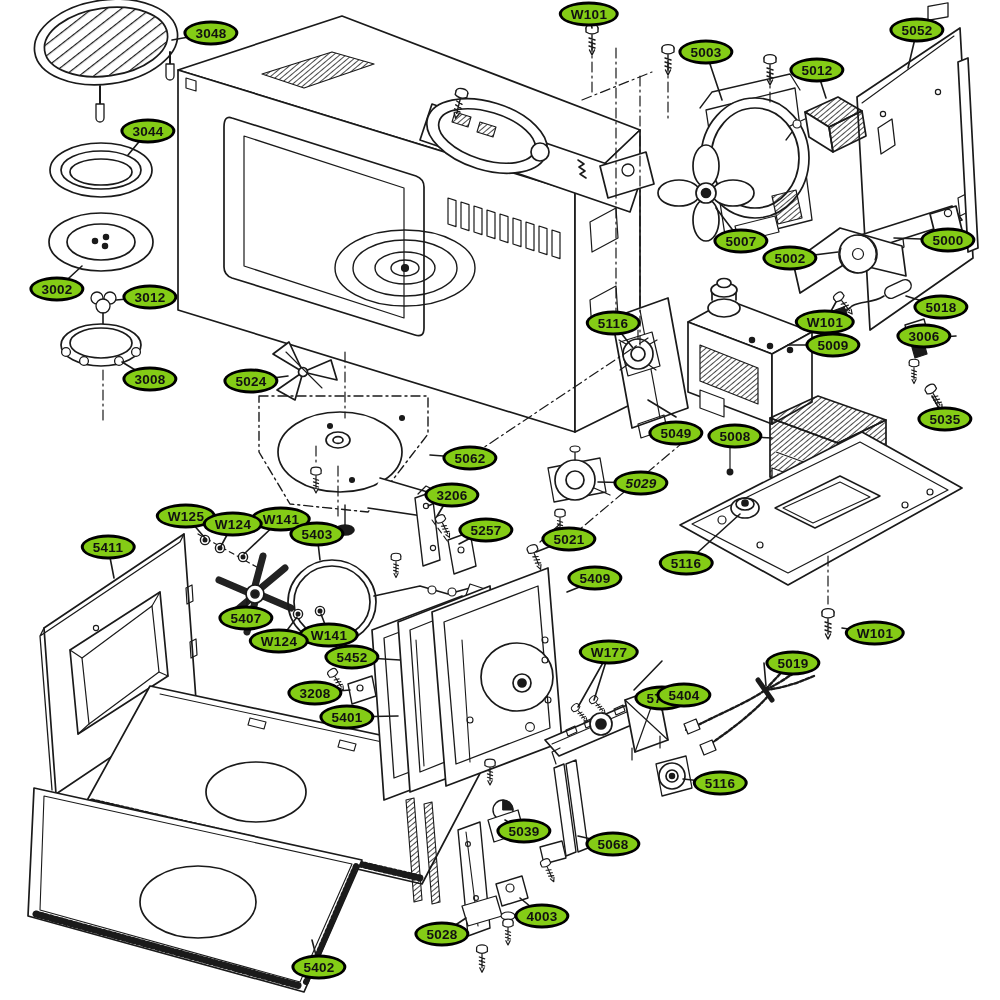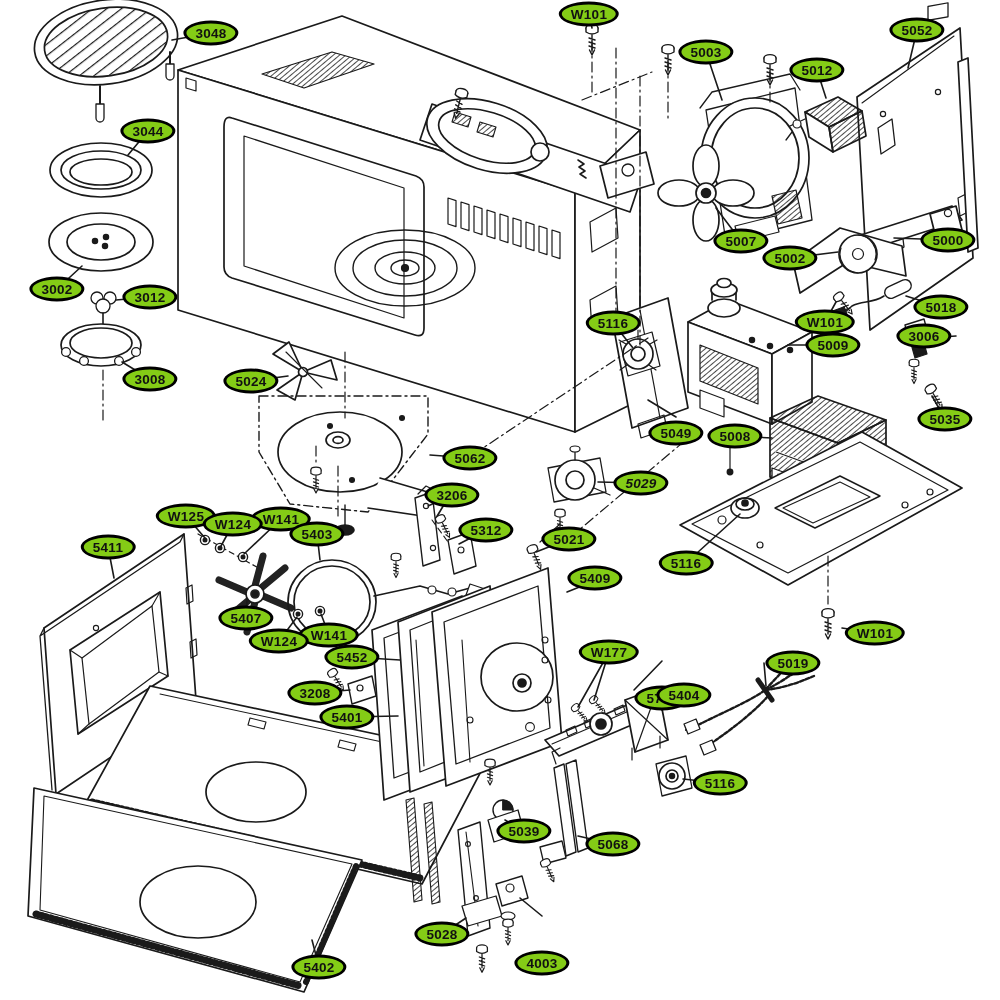--- a/index.html
+++ b/index.html
@@ -536,36 +536,36 @@
     <div class="part-label" style="left: 251px; top: 381px;">5024</div>
     <div class="part-label" style="left: 676px; top: 417px; margin-top: 16px;">5049</div>
     <div class="part-label" style="left: 945px; top: 419px;">5035</div>
     <div class="part-label" style="left: 735px; top: 436px;">5008</div>
     <div class="part-label" style="left: 470px; top: 458px;">5062</div>
     <div class="part-label" style="left: 641px; top: 483px; font-style: italic;">5029</div>
     <div class="part-label" style="left: 452px; top: 495px;">3206</div>
     <div class="part-label" style="left: 186px; top: 516px;">W125</div>
     <div class="part-label" style="left: 281px; top: 519px;">W141</div>
     <div class="part-label" style="left: 233px; top: 524px;">W124</div>
-    <div class="part-label" style="left: 486px; top: 530px;">5312</div>
+    <div class="part-label" style="left: 486px; top: 530px;">5257</div>
     <div class="part-label" style="left: 317px; top: 534px;">5403</div>
     <div class="part-label" style="left: 569px; top: 539px;">5021</div>
     <div class="part-label" style="left: 108px; top: 547px;">5411</div>
     <div class="part-label" style="left: 686px; top: 563px;">5116</div>
     <div class="part-label" style="left: 595px; top: 578px;">5409</div>
     <div class="part-label" style="left: 246px; top: 618px;">5407</div>
     <div class="part-label" style="left: 329px; top: 635px;">W141</div>
     <div class="part-label" style="left: 279px; top: 641px;">W124</div>
     <div class="part-label" style="left: 875px; top: 633px;">W101</div>
     <div class="part-label" style="left: 609px; top: 652px;">W177</div>
     <div class="part-label" style="left: 352px; top: 657px;">5452</div>
     <div class="part-label" style="left: 662px; top: 661px; margin-top: 37px;">5705</div>
     <div class="part-label" style="left: 793px; top: 663px;">5019</div>
     <div class="part-label" style="left: 315px; top: 693px;">3208</div>
     <div class="part-label" style="left: 684px; top: 695px;">5404</div>
     <div class="part-label" style="left: 347px; top: 717px;">5401</div>
     <div class="part-label" style="left: 720px; top: 783px;">5116</div>
     <div class="part-label" style="left: 524px; top: 831px;">5039</div>
     <div class="part-label" style="left: 613px; top: 844px;">5068</div>
-    <div class="part-label" style="left: 542px; top: 916px; margin-top: 47px;">4003</div>
+    <div class="part-label" style="left: 542px; top: 916px;">4003</div>
     <div class="part-label" style="left: 442px; top: 934px;">5028</div>
     <div class="part-label" style="left: 319px; top: 967px;">5402</div>
   </div>
 
 </body></html>

